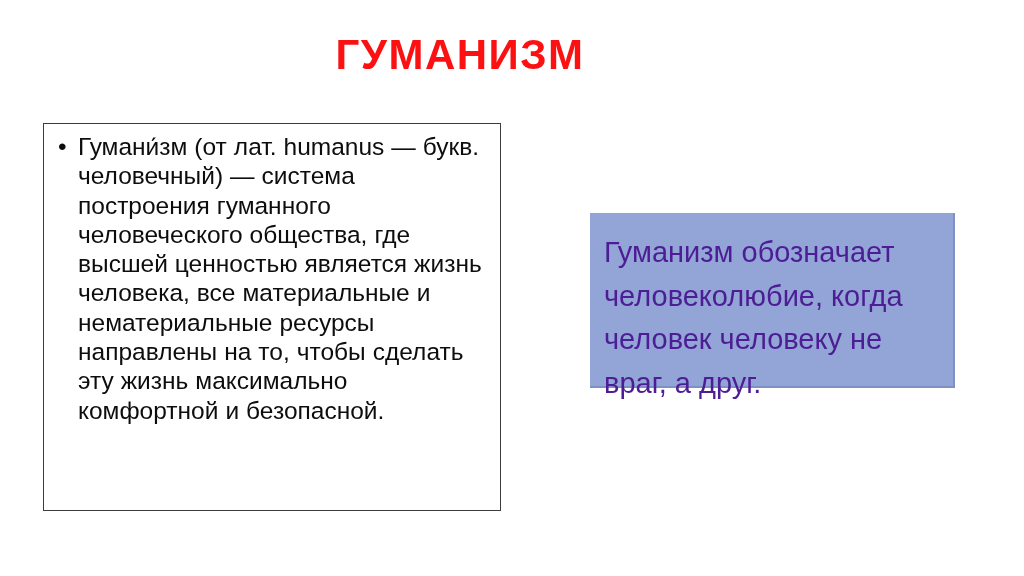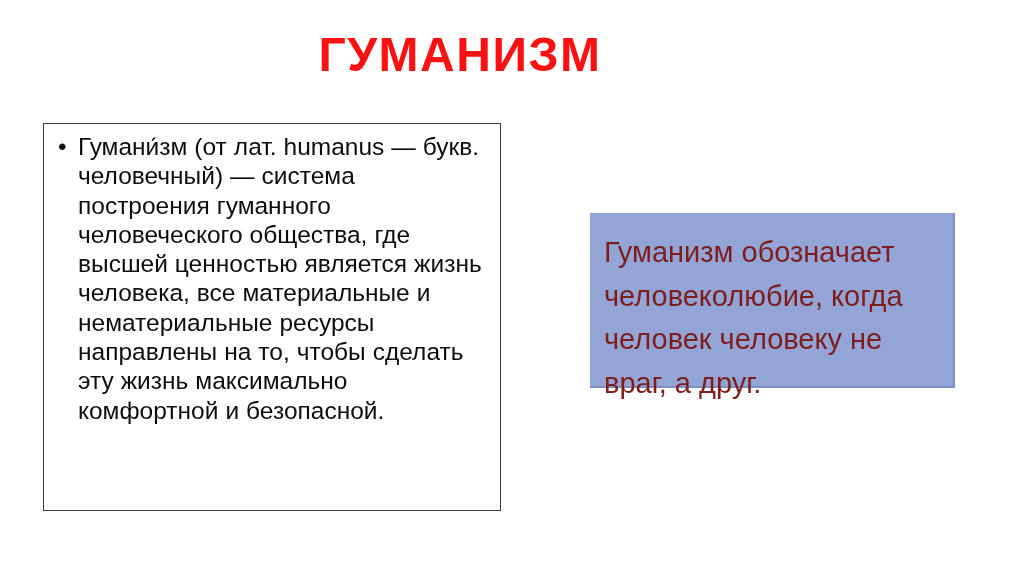--- a/index.html
+++ b/index.html
@@ -23,21 +23,21 @@
     background: #ffffff;
   }
 
   
   .slide-title {
     position: absolute;
     left: 0;
     top: 30px;
     width: 920px;
     text-align: center;
-    font-size: 48px;
+    font-size: 42px;
     line-height: 50px;
     font-weight: bold;
     color: #fb1111;
     letter-spacing: 1.5px;
     white-space: nowrap;
   }
 
   
   .definition-box {
     position: absolute;
@@ -87,21 +87,21 @@
     background: #93a5d6;
     border-right: 2px solid #7f91c4;
     border-bottom: 2px solid #7f91c4;
     padding: 18px 16px 10px 14px;
   }
 
   .note-text {
     margin: 0;
     font-size: 29px;
     line-height: 43.5px;
-    color: #7f1d1d;
+    color: #4c1d95;
     text-align: left;
   }
 </style>
 </head>
 <body>
 
 <div class="slide">
 
   <div class="slide-title">ГУМАНИЗМ</div>
 

